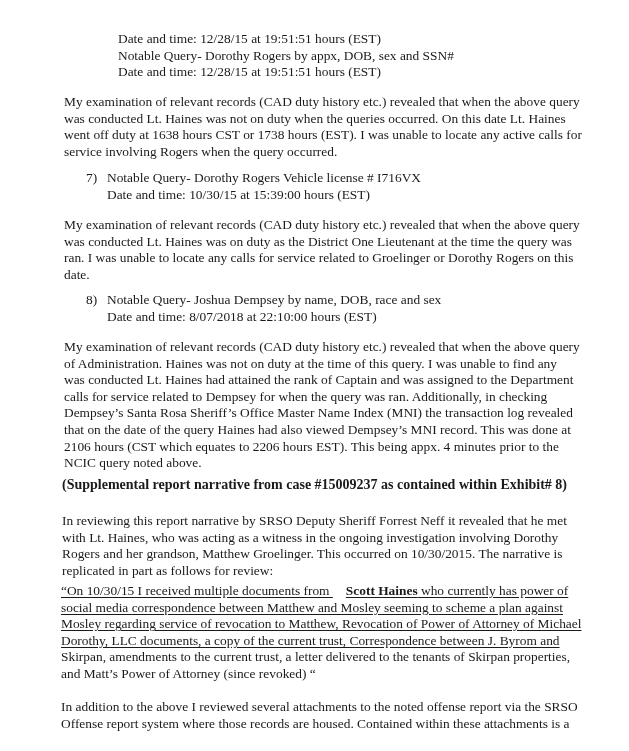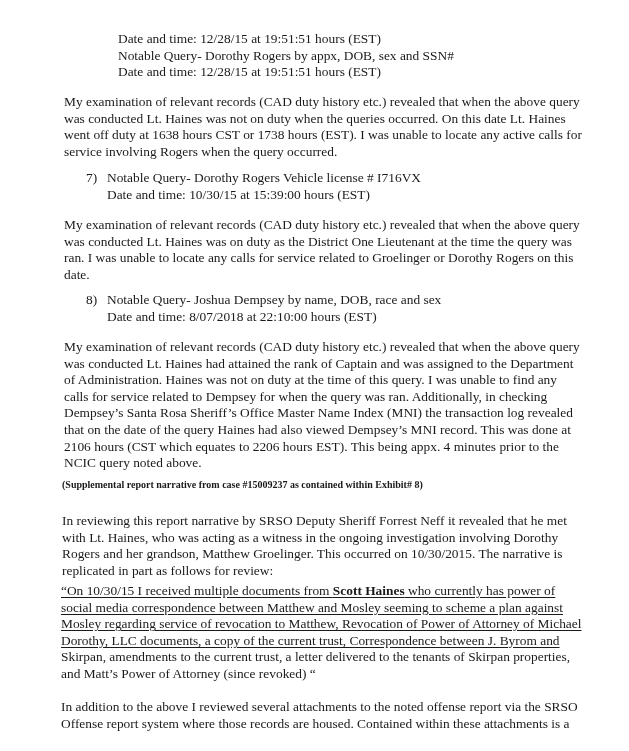--- a/index.html
+++ b/index.html
@@ -9,24 +9,24 @@
       color: #1a1a1a; font-size: 13.4px; line-height: 16.6px;
     }
     .page { position: absolute; left: 0; top: 0; width: 629px; height: 751px; }
     .block { position: absolute; }
     .indent-lines { left: 118px; width: 480px; }
     .para { left: 64px; width: 520px; text-align: left; }
     .list-item { left: 86px; width: 500px; }
     .list-item .num { position: absolute; left: 0; top: 0; }
     .list-item .lines { position: absolute; left: 21px; top: 0; width: 480px; }
     .line { display: block; white-space: nowrap; }
-    .heading { left: 62px; font-weight: bold; white-space: nowrap; font-size: 10px; }
+    .heading { left: 62px; font-weight: bold; white-space: nowrap; font-size: 14px; }
     .quote { left: 61px; width: 530px; }
     .u { text-decoration: underline; text-underline-offset: 2px; }
-    b { font-weight: bold; }
+    b { font-weight: bold; margin-left: 13px; }
   </style>
 </head>
 <body>
 
 <div class="page">
 
   <div class="block indent-lines" style="top:31px;">
     <span class="line">Date and time: 12/28/15 at 19:51:51 hours (EST)</span>
     <span class="line">Notable Query- Dorothy Rogers by appx, DOB, sex and SSN#</span>
     <span class="line">Date and time: 12/28/15 at 19:51:51 hours (EST)</span>
@@ -57,22 +57,22 @@
   <div class="block list-item" style="top:292px;">
     <span class="num">8)</span>
     <div class="lines">
       <span class="line">Notable Query- Joshua Dempsey by name, DOB, race and sex</span>
       <span class="line">Date and time: 8/07/2018 at 22:10:00 hours (EST)</span>
     </div>
   </div>
 
   <div class="block para" style="top:339px;">
     <span class="line">My examination of relevant records (CAD duty history etc.) revealed that when the above query</span>
+    <span class="line">of Administration. Haines was not on duty at the time of this query. I was unable to find any</span>
     <span class="line">was conducted Lt. Haines had attained the rank of Captain and was assigned to the Department</span>
-    <span class="line">of Administration. Haines was not on duty at the time of this query. I was unable to find any</span>
     <span class="line">calls for service related to Dempsey for when the query was ran. Additionally, in checking</span>
     <span class="line">Dempsey’s Santa Rosa Sheriff’s Office Master Name Index (MNI) the transaction log revealed</span>
     <span class="line">that on the date of the query Haines had also viewed Dempsey’s MNI record. This was done at</span>
     <span class="line">2106 hours (CST which equates to 2206 hours EST). This being appx. 4 minutes prior to the</span>
     <span class="line">NCIC query noted above.</span>
   </div>
 
   <div class="block heading" style="top:477px;">(Supplemental report narrative from case #15009237 as contained within Exhibit# 8)</div>
 
   <div class="block para" style="top:513px; left:62px;">

